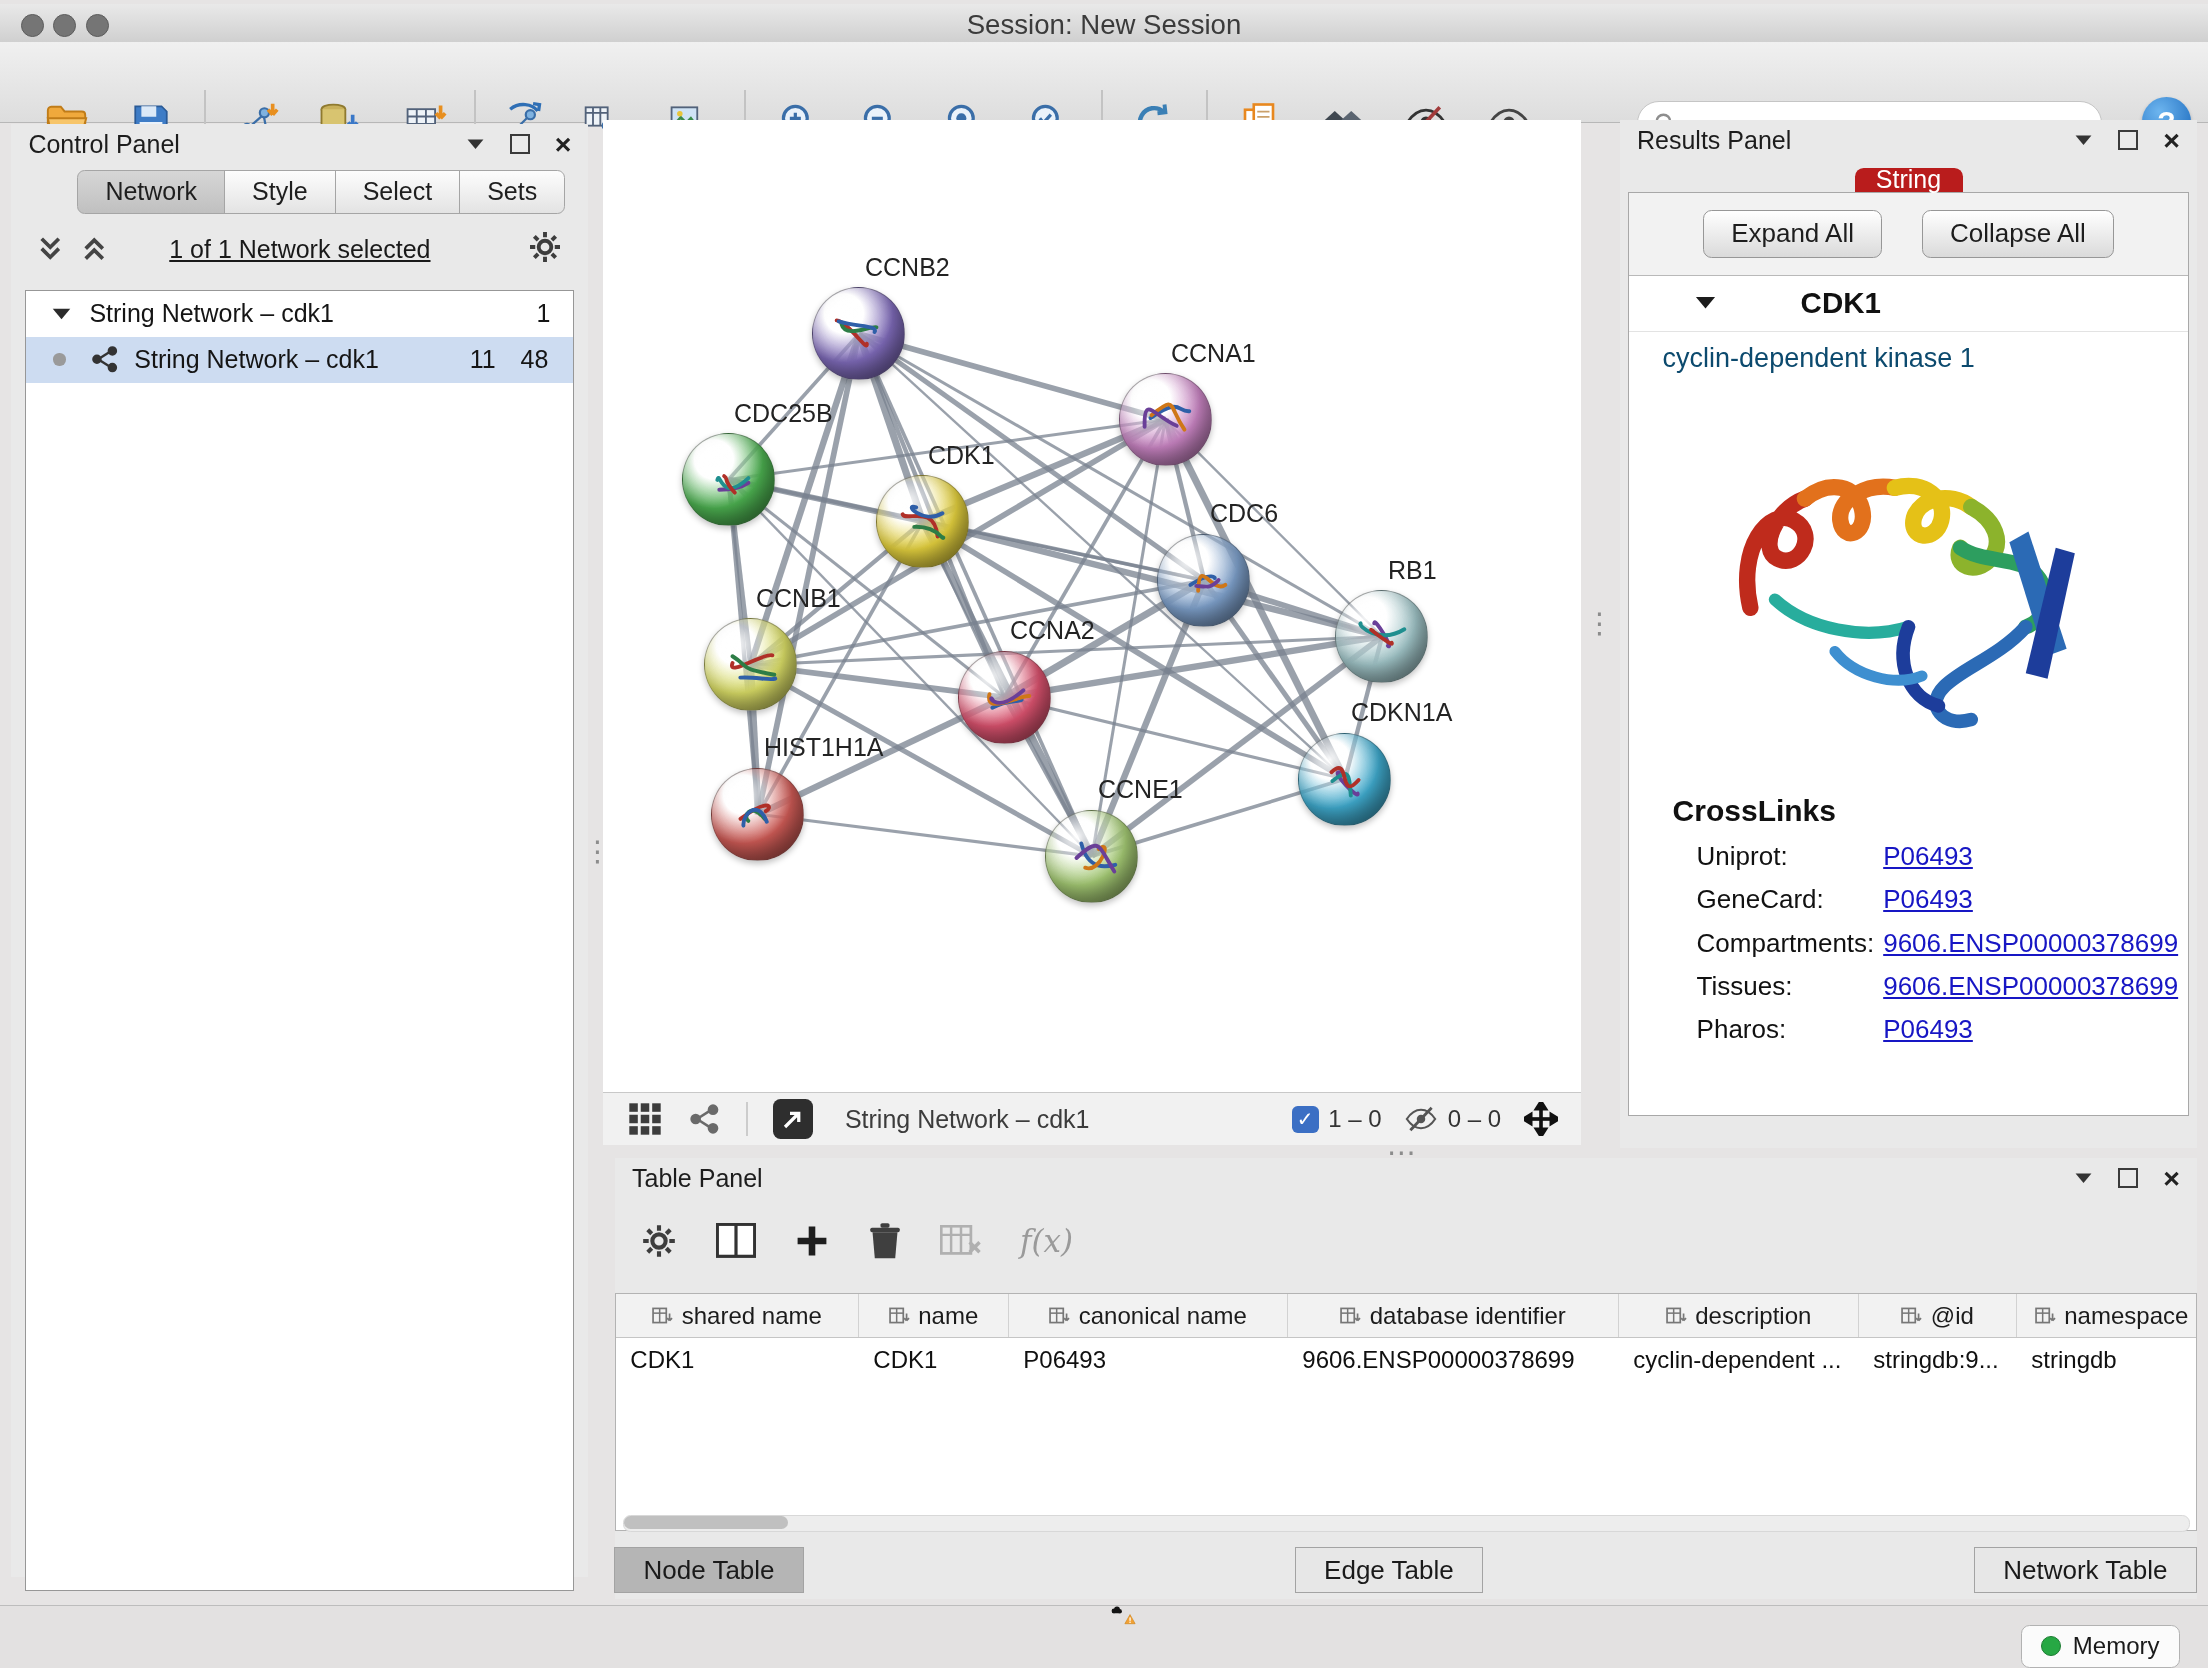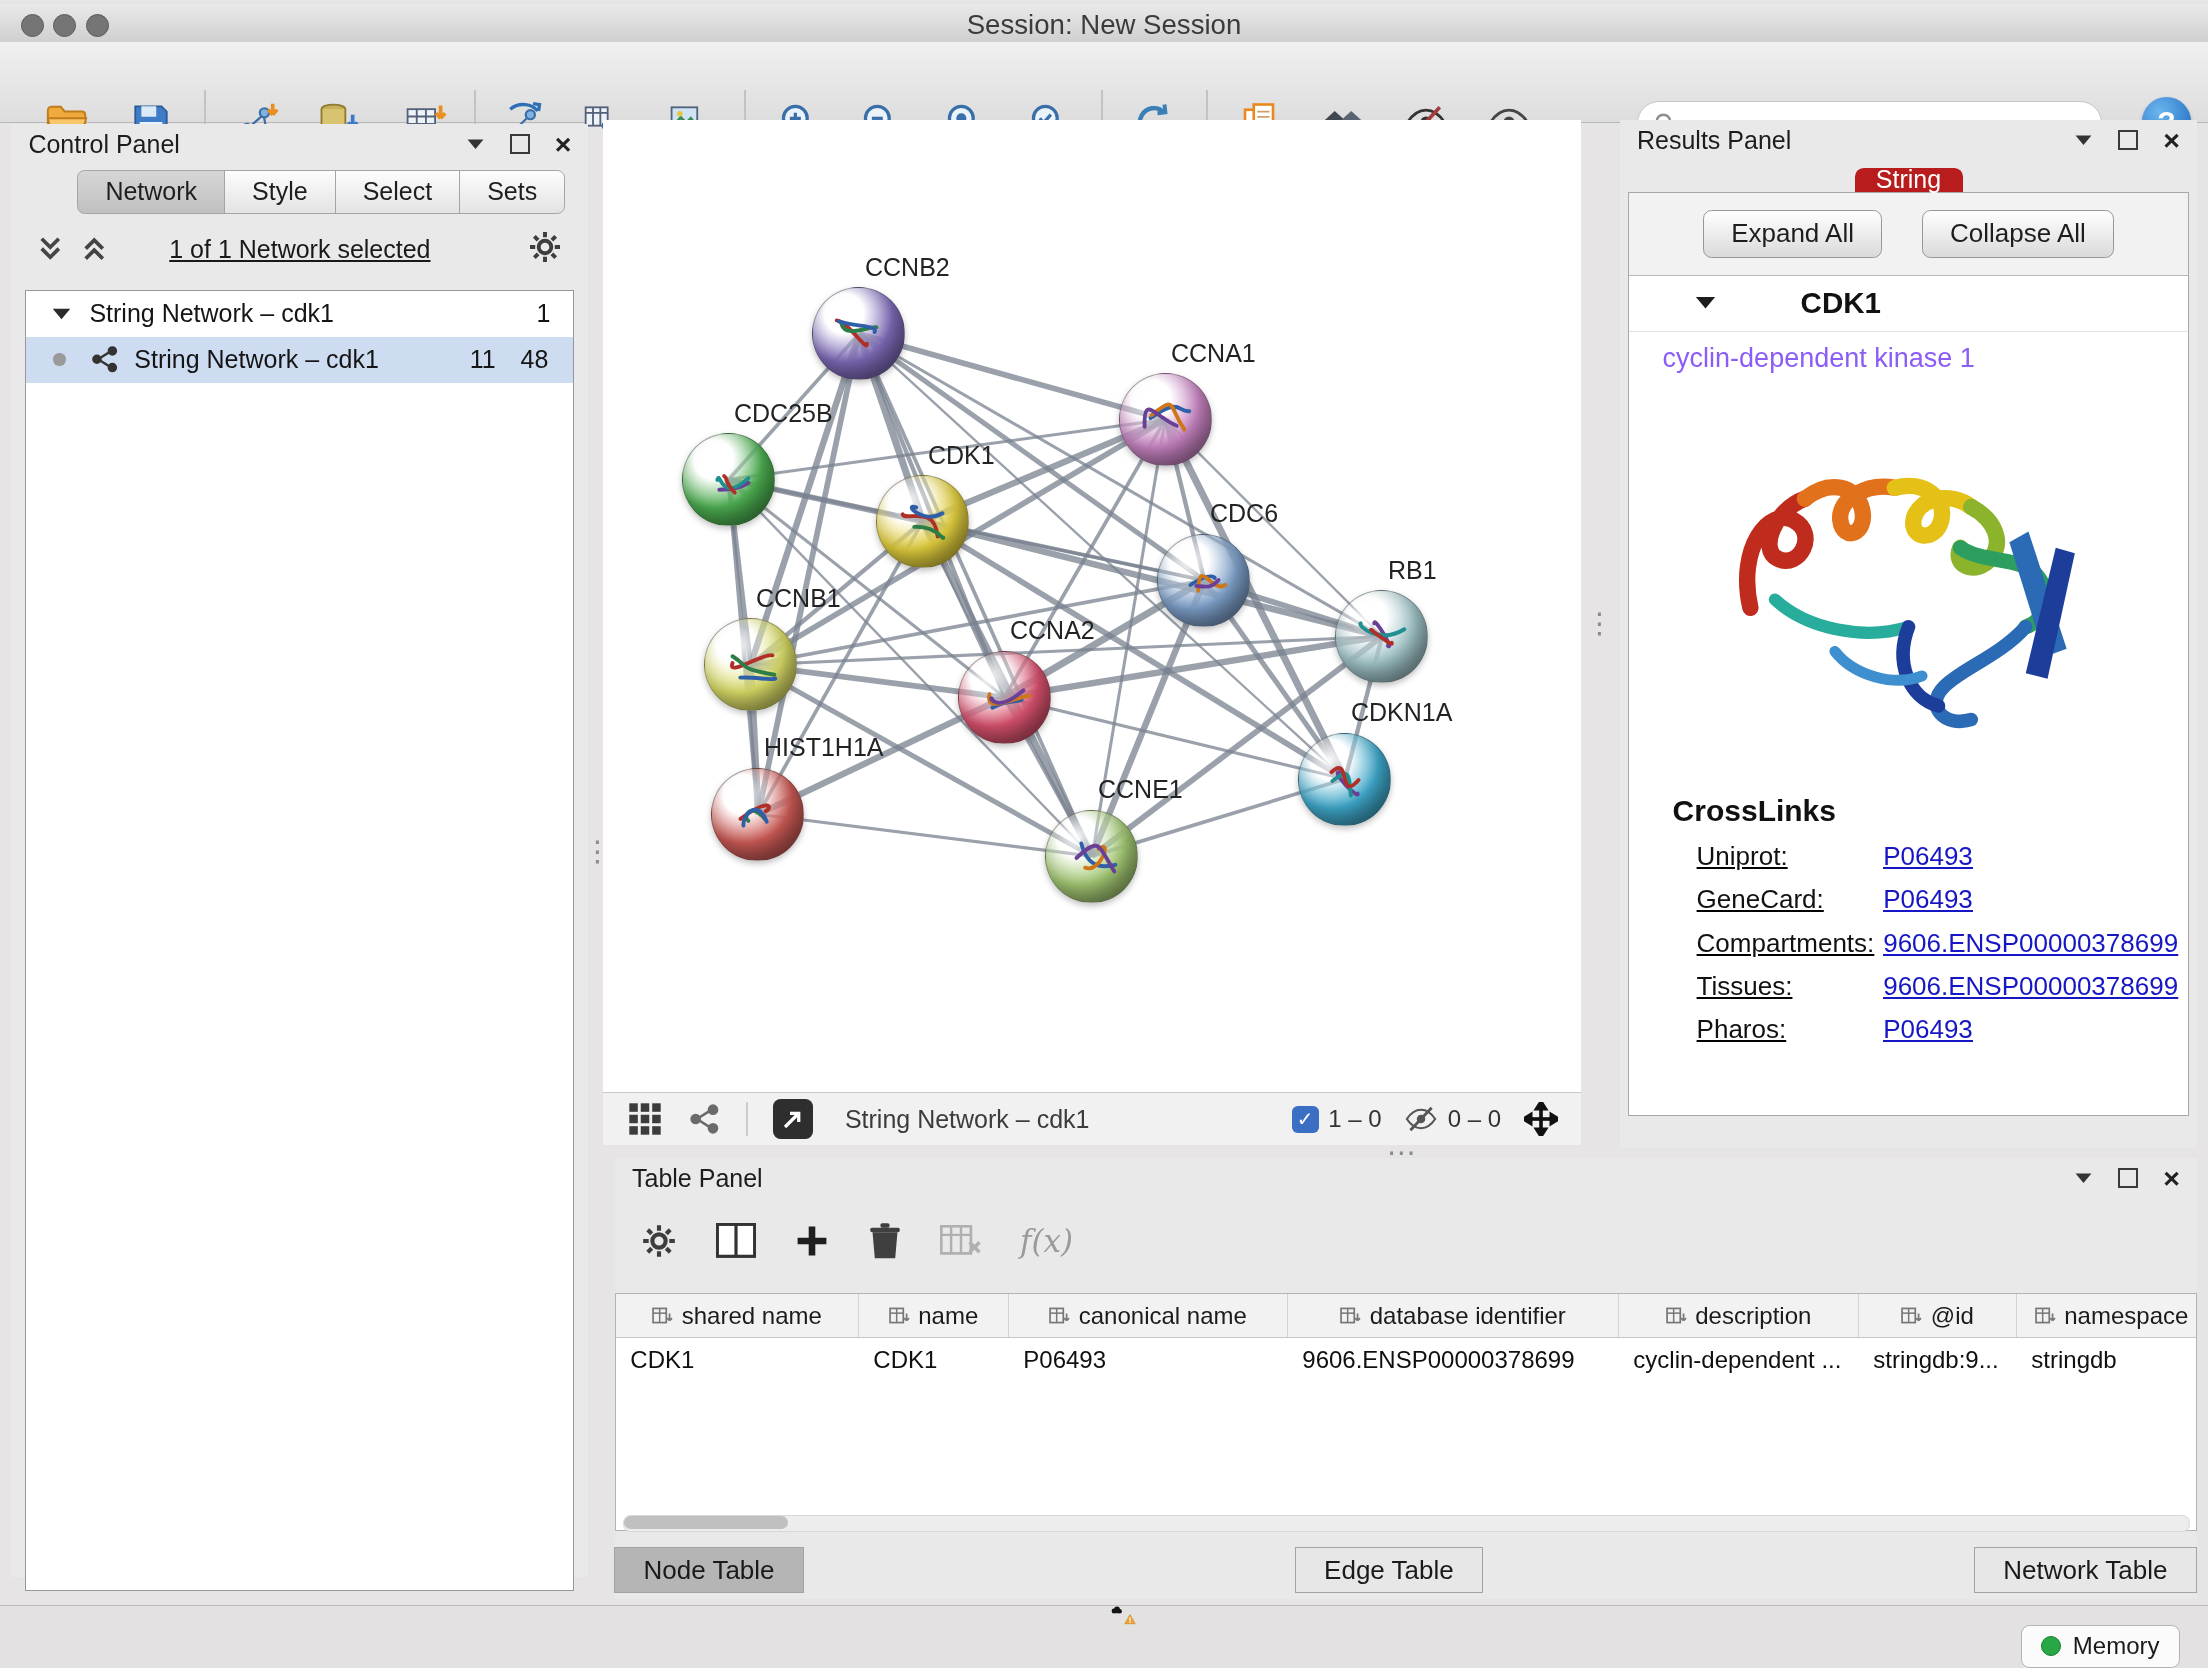--- a/index.html
+++ b/index.html
@@ -76,24 +76,24 @@
   #string-tab{margin:7.6px auto 0;width:108px;height:24px;background:#b91c1c;color:#fff;
     font-size:25px;display:flex;align-items:center;justify-content:center;border-radius:8.6px 8.6px 0 0;}
   #rp-box{margin:0 7.6px;height:924px;border:1px solid #a8a8a8;background:#f2f2f2;box-sizing:border-box;}
   #rp-buttons{height:82px;display:flex;align-items:center;justify-content:center;gap:40px;
     border-bottom:1px solid #b9b9b9;}
   .btn{font-size:26px;padding:7.6px 27px;border:1px solid #979797;border-radius:8.6px;
     background:linear-gradient(#ffffff,#dadada);color:#1d1d1d;font-family:inherit;}
   #rp-section{background:#fff;height:calc(100% - 83px);overflow:hidden;}
   #rp-sec-header{height:55px;display:flex;align-items:center;border-bottom:1px solid #e3e3e3;}
   #protein-name{font-size:29.5px;font-weight:bold;color:#111;margin-left:84px;}
-  #protein-desc{margin:11.4px 0 0 34px;font-size:27px;color:#8b5cf6;}
+  #protein-desc{margin:11.4px 0 0 34px;font-size:27px;color:#0c4a6e;}
   #ribbon-wrap{display:flex;justify-content:center;margin-top:21px;}
   #cl-title{margin:28.5px 0 0 44px;font-size:30px;font-weight:bold;color:#111;}
-  .cl-row{display:flex;align-items:center;margin:12.4px 0 0 68px;font-size:26px;text-decoration:underline;}
+  .cl-row{display:flex;align-items:center;margin:12.4px 0 0 68px;font-size:26px;}
   .cl-label{width:179px;color:#111;flex:none;}
   .cl-link{color:#1716c4;text-decoration:underline;margin-left:7.6px;white-space:nowrap;}
   
   #table-panel{position:absolute;left:615px;top:1158px;width:1582px;height:441px;background:#e9e9e9;}
   #tp-toolbar{display:flex;align-items:center;gap:38px;margin:13.3px 0 0 25px;height:59px;}
   #fx-label{font-family:"DejaVu Serif","Liberation Serif",serif;font-style:italic;
     font-size:31px;color:#9a9a9a;}
   #table-box{position:absolute;left:0;top:135px;width:1582px;height:238px;background:#fff;
     border:1px solid #b3b3b3;box-sizing:border-box;overflow:hidden;}
   #thead-row{display:flex;height:43px;background:#f2f2f2;border-bottom:1px solid #c5c5c5;}

